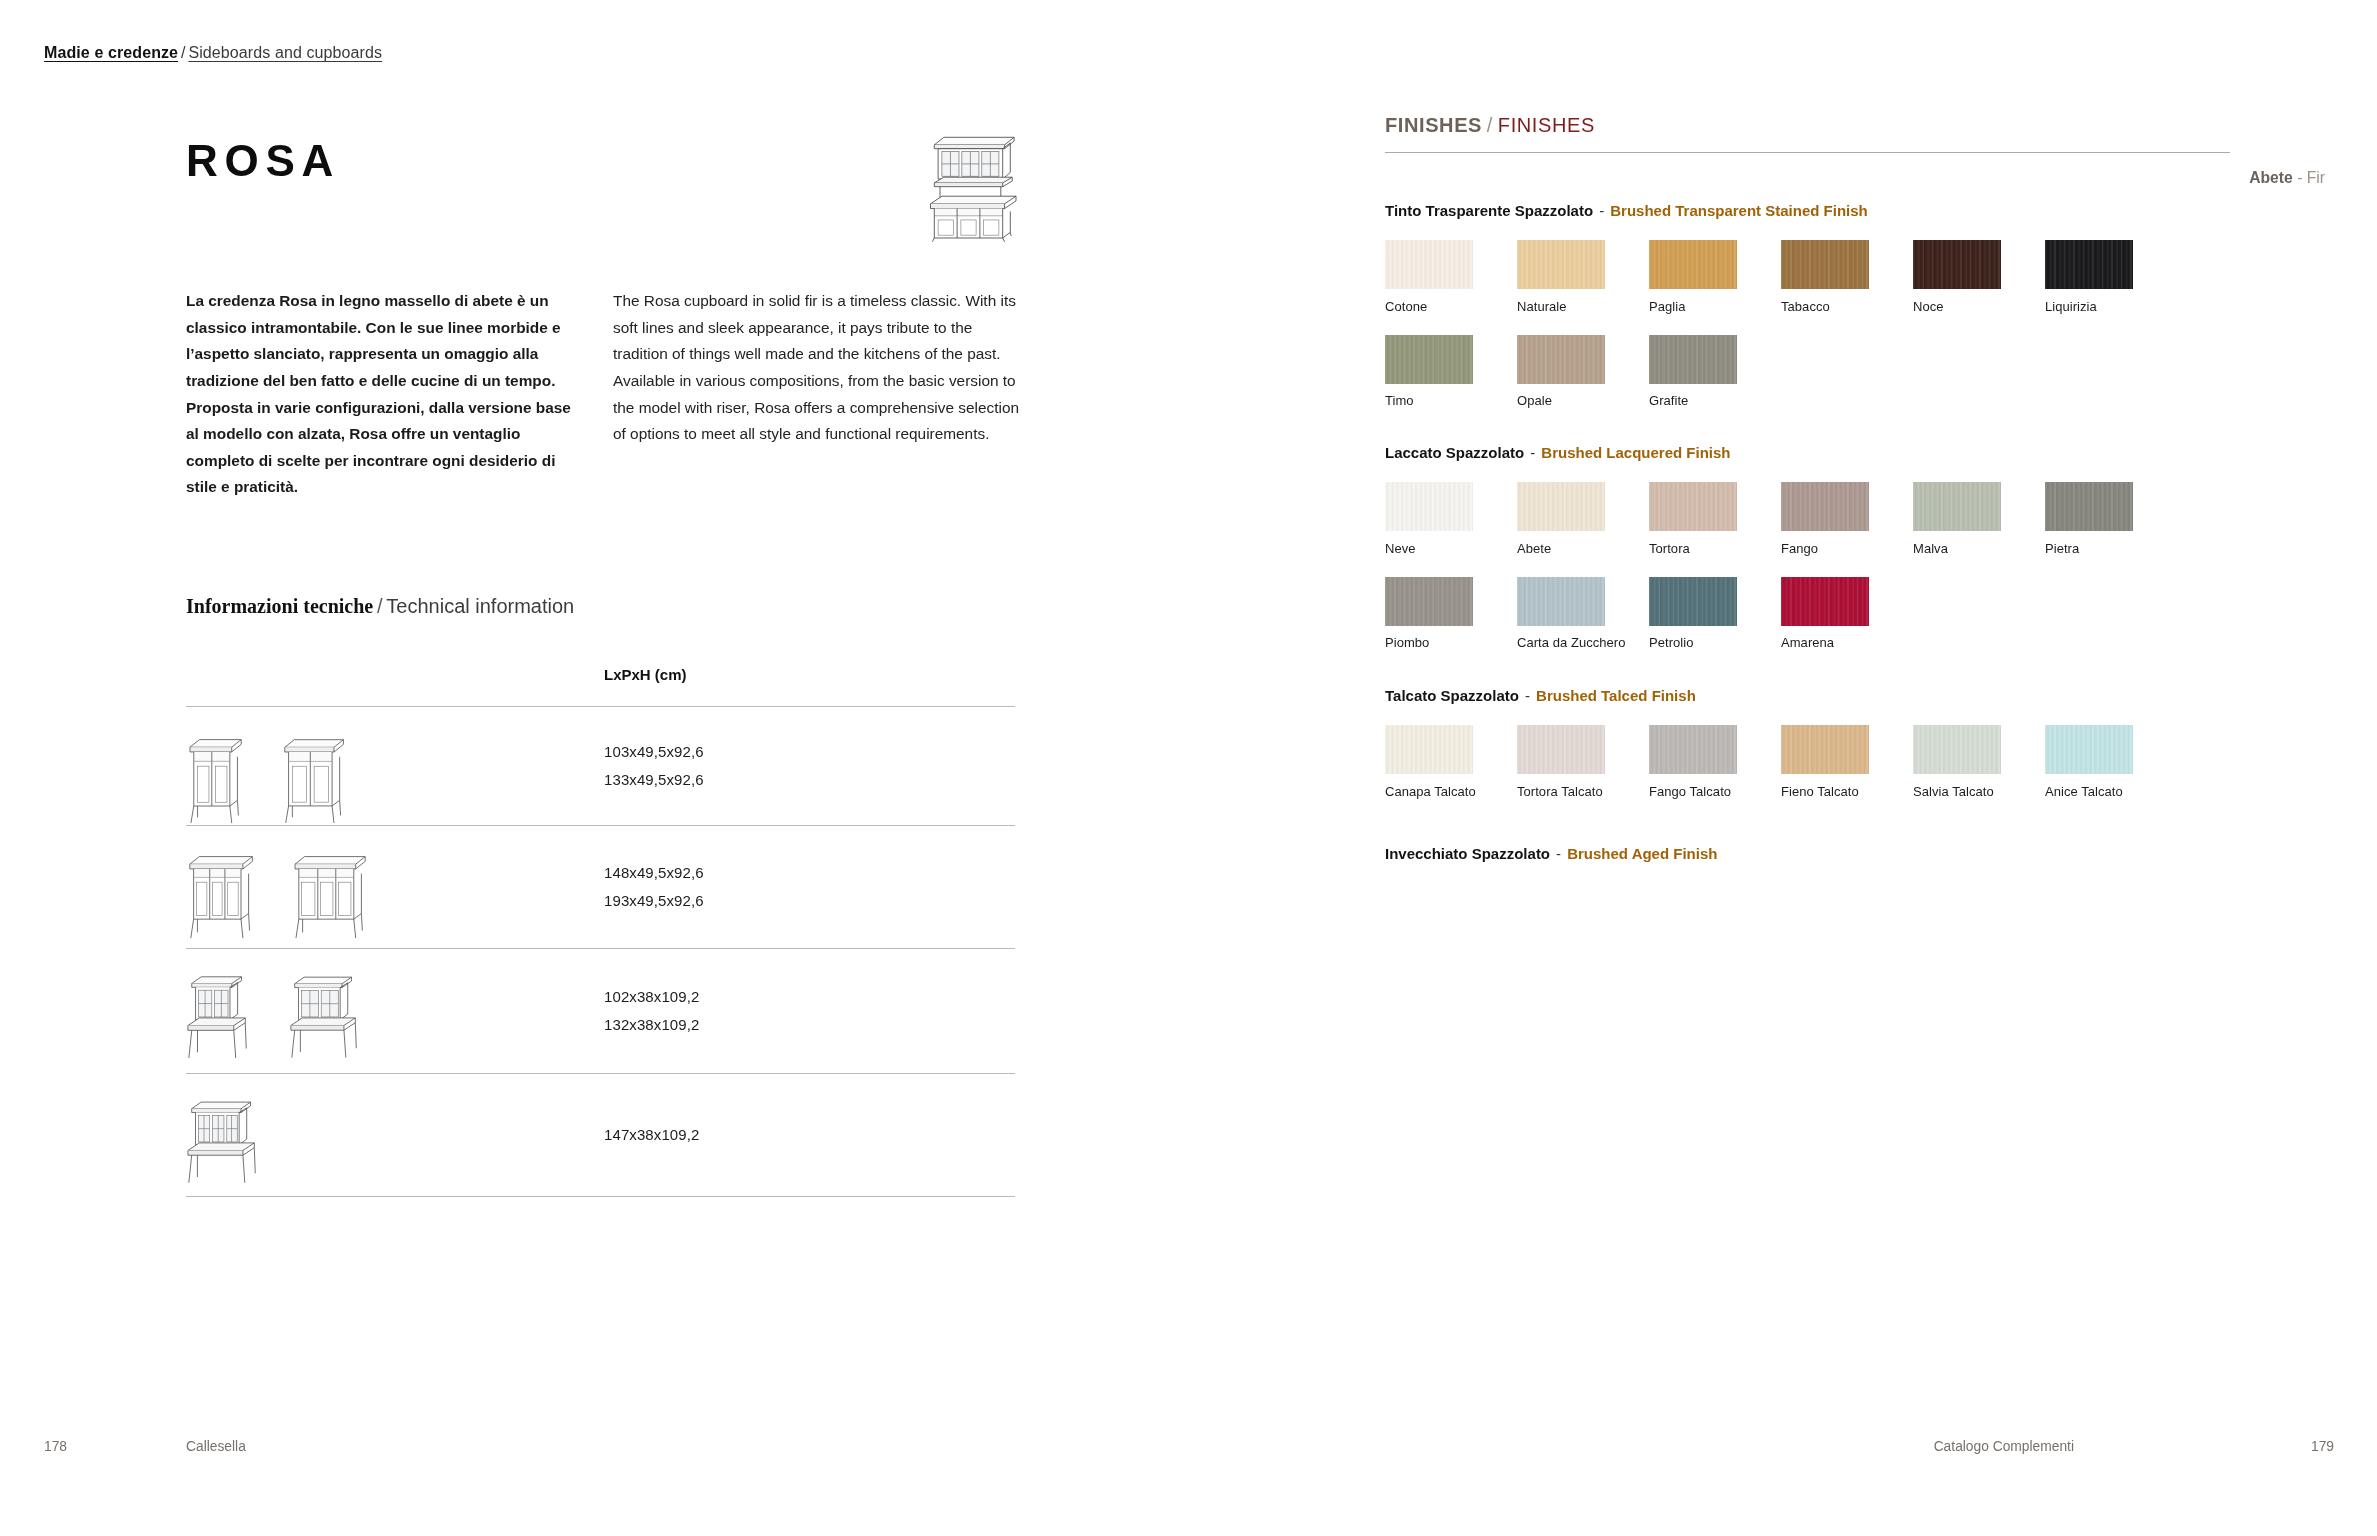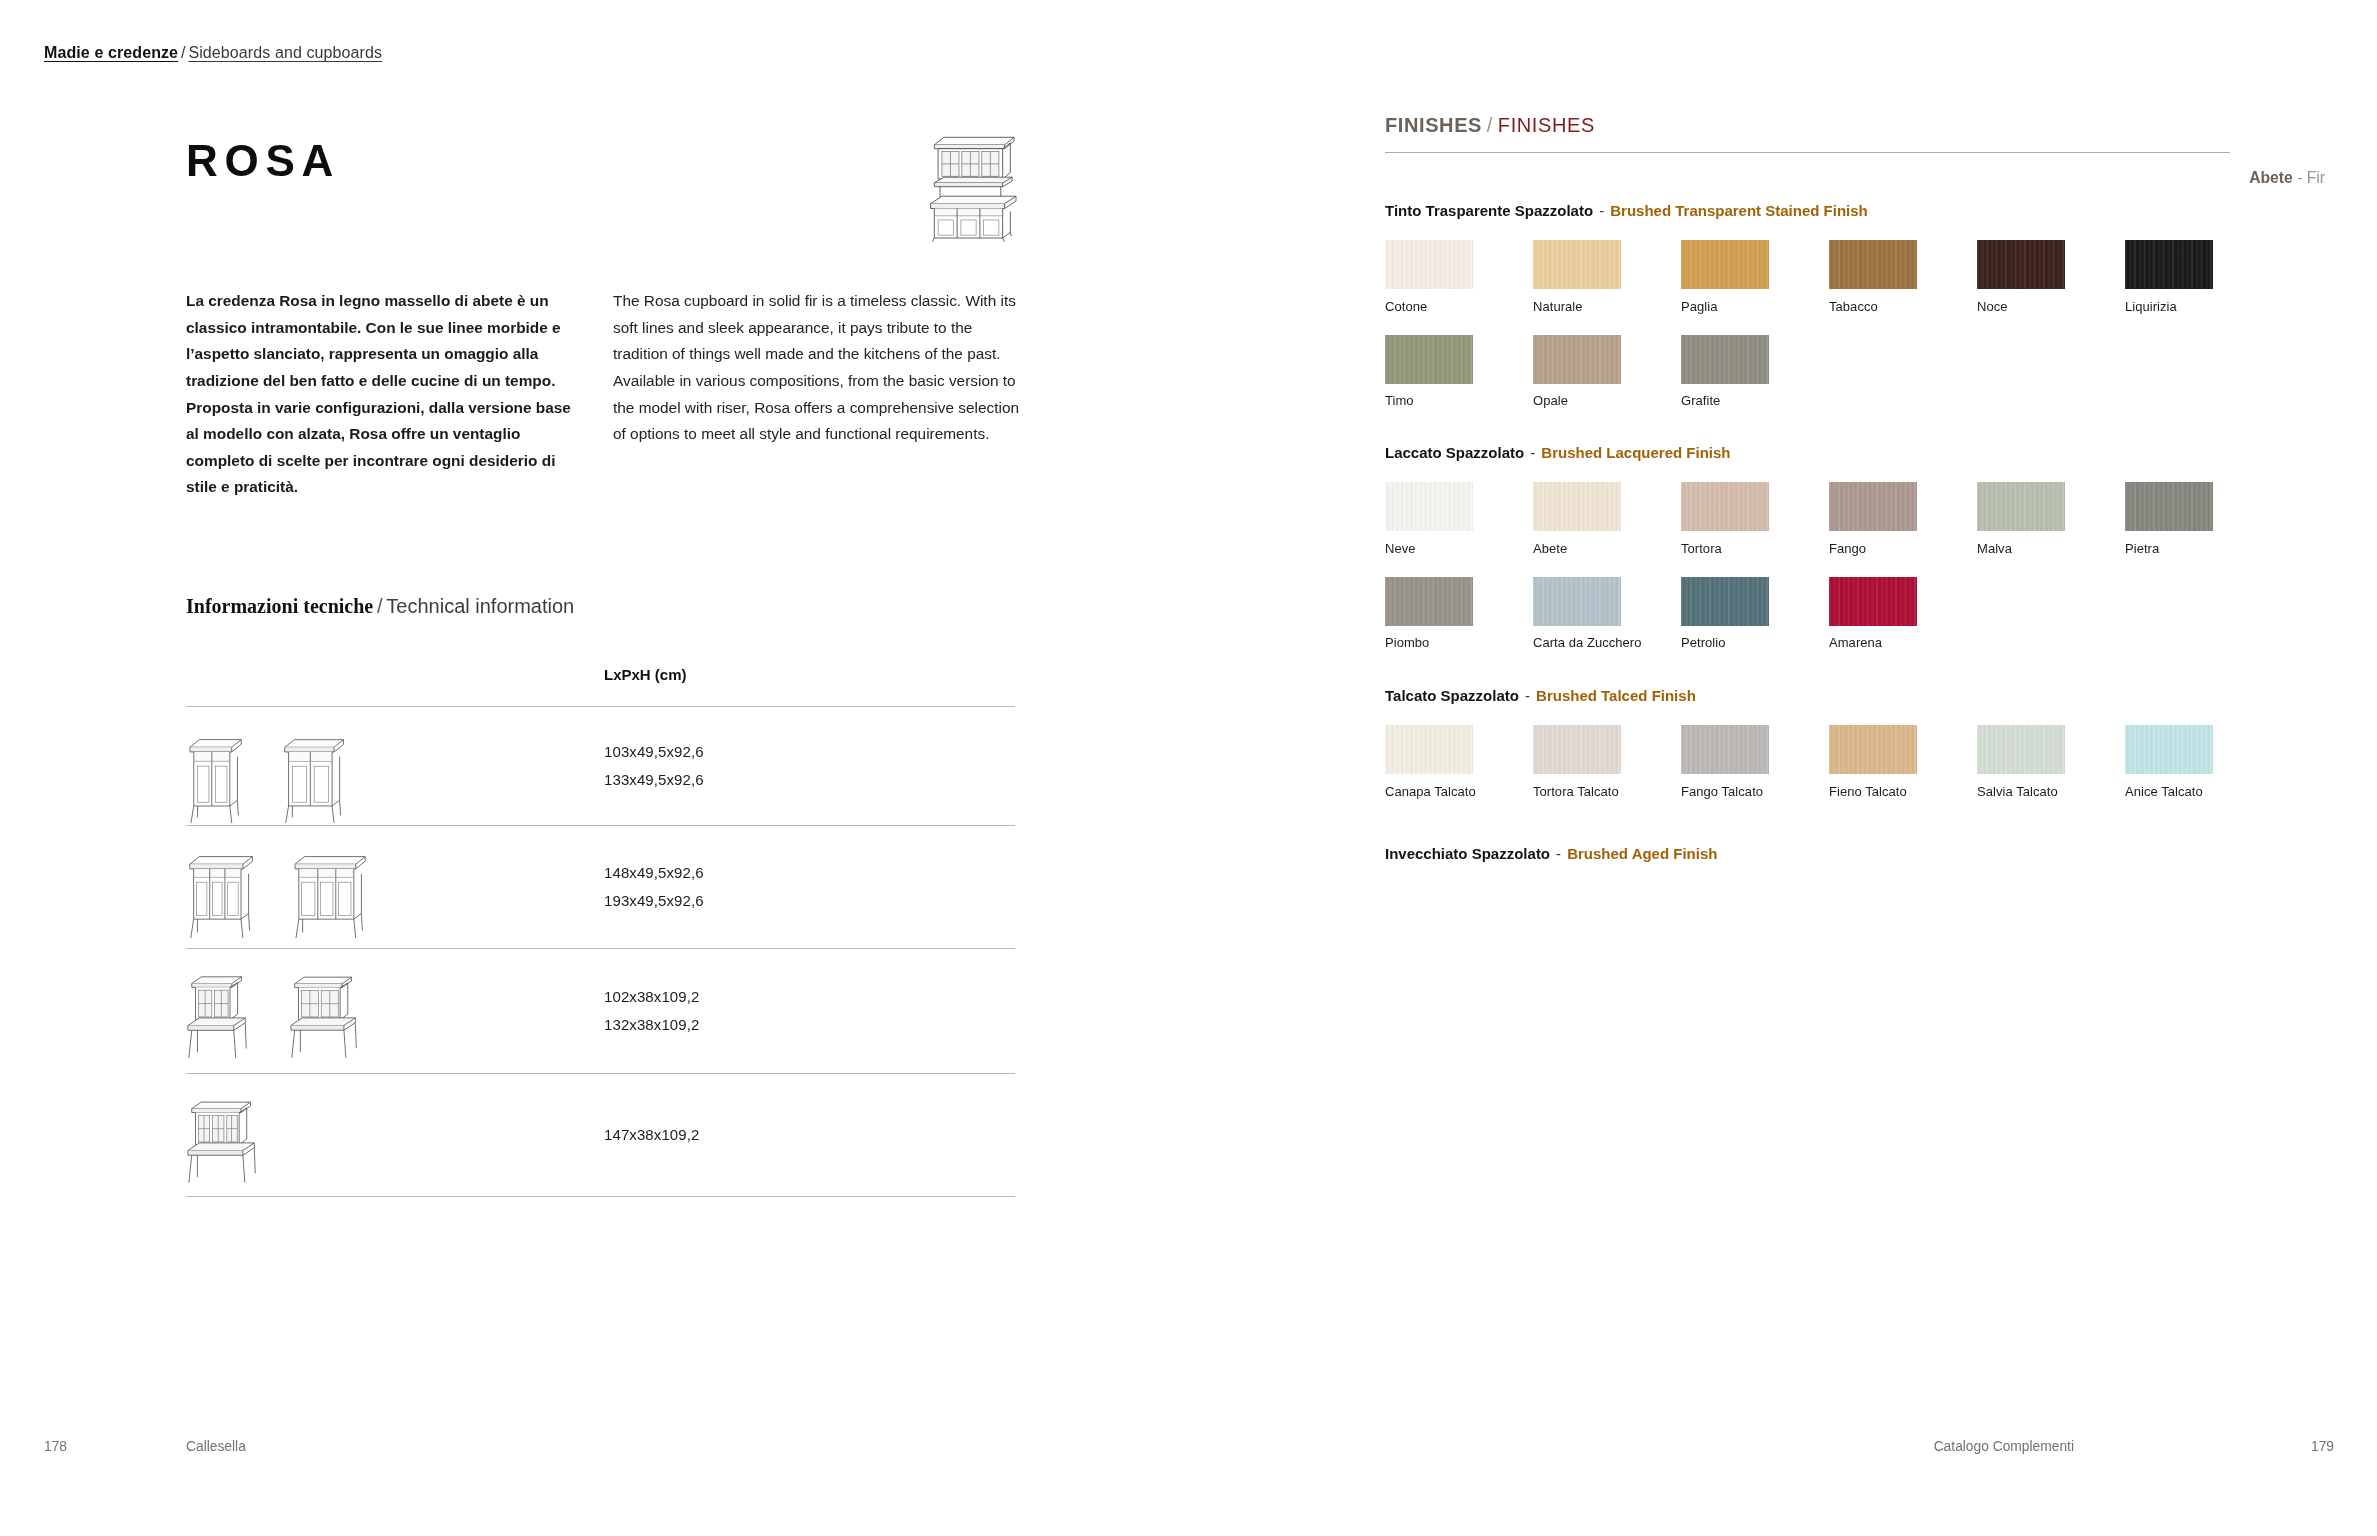--- a/index.html
+++ b/index.html
@@ -79,21 +79,21 @@
   }
   .wood-label .w-it { font-weight: 700; color: #6d6259; }
   .wood-label .w-en { font-weight: 400; color: #9b9289; }
 
   .grp { position: absolute; left: 34px; width: 856px; }
   .grp-title { font-size: 15px; white-space: nowrap; margin-bottom: 21px; }
   .grp-title .g-it { font-weight: 700; color: #141414; }
   .grp-title .g-dash { color: #333; padding: 0 1.9px; }
   .grp-title .g-en { font-weight: 700; color: #a16207; }
 
-  .sw-row { display: flex; gap: 16px; }
+  .sw-row { display: flex; gap: 0; }
   .sw { width: 88px; margin-right: 44px; }
   .sw:last-child { margin-right: 4px; }
   .sw-chip {
     width: 88px; height: 49px; position: relative; overflow: hidden;
     background-color: #ddd;
   }
   .sw-chip::after {
     content: ""; position: absolute; inset: 0;
     background-image: repeating-linear-gradient(
       90deg,

